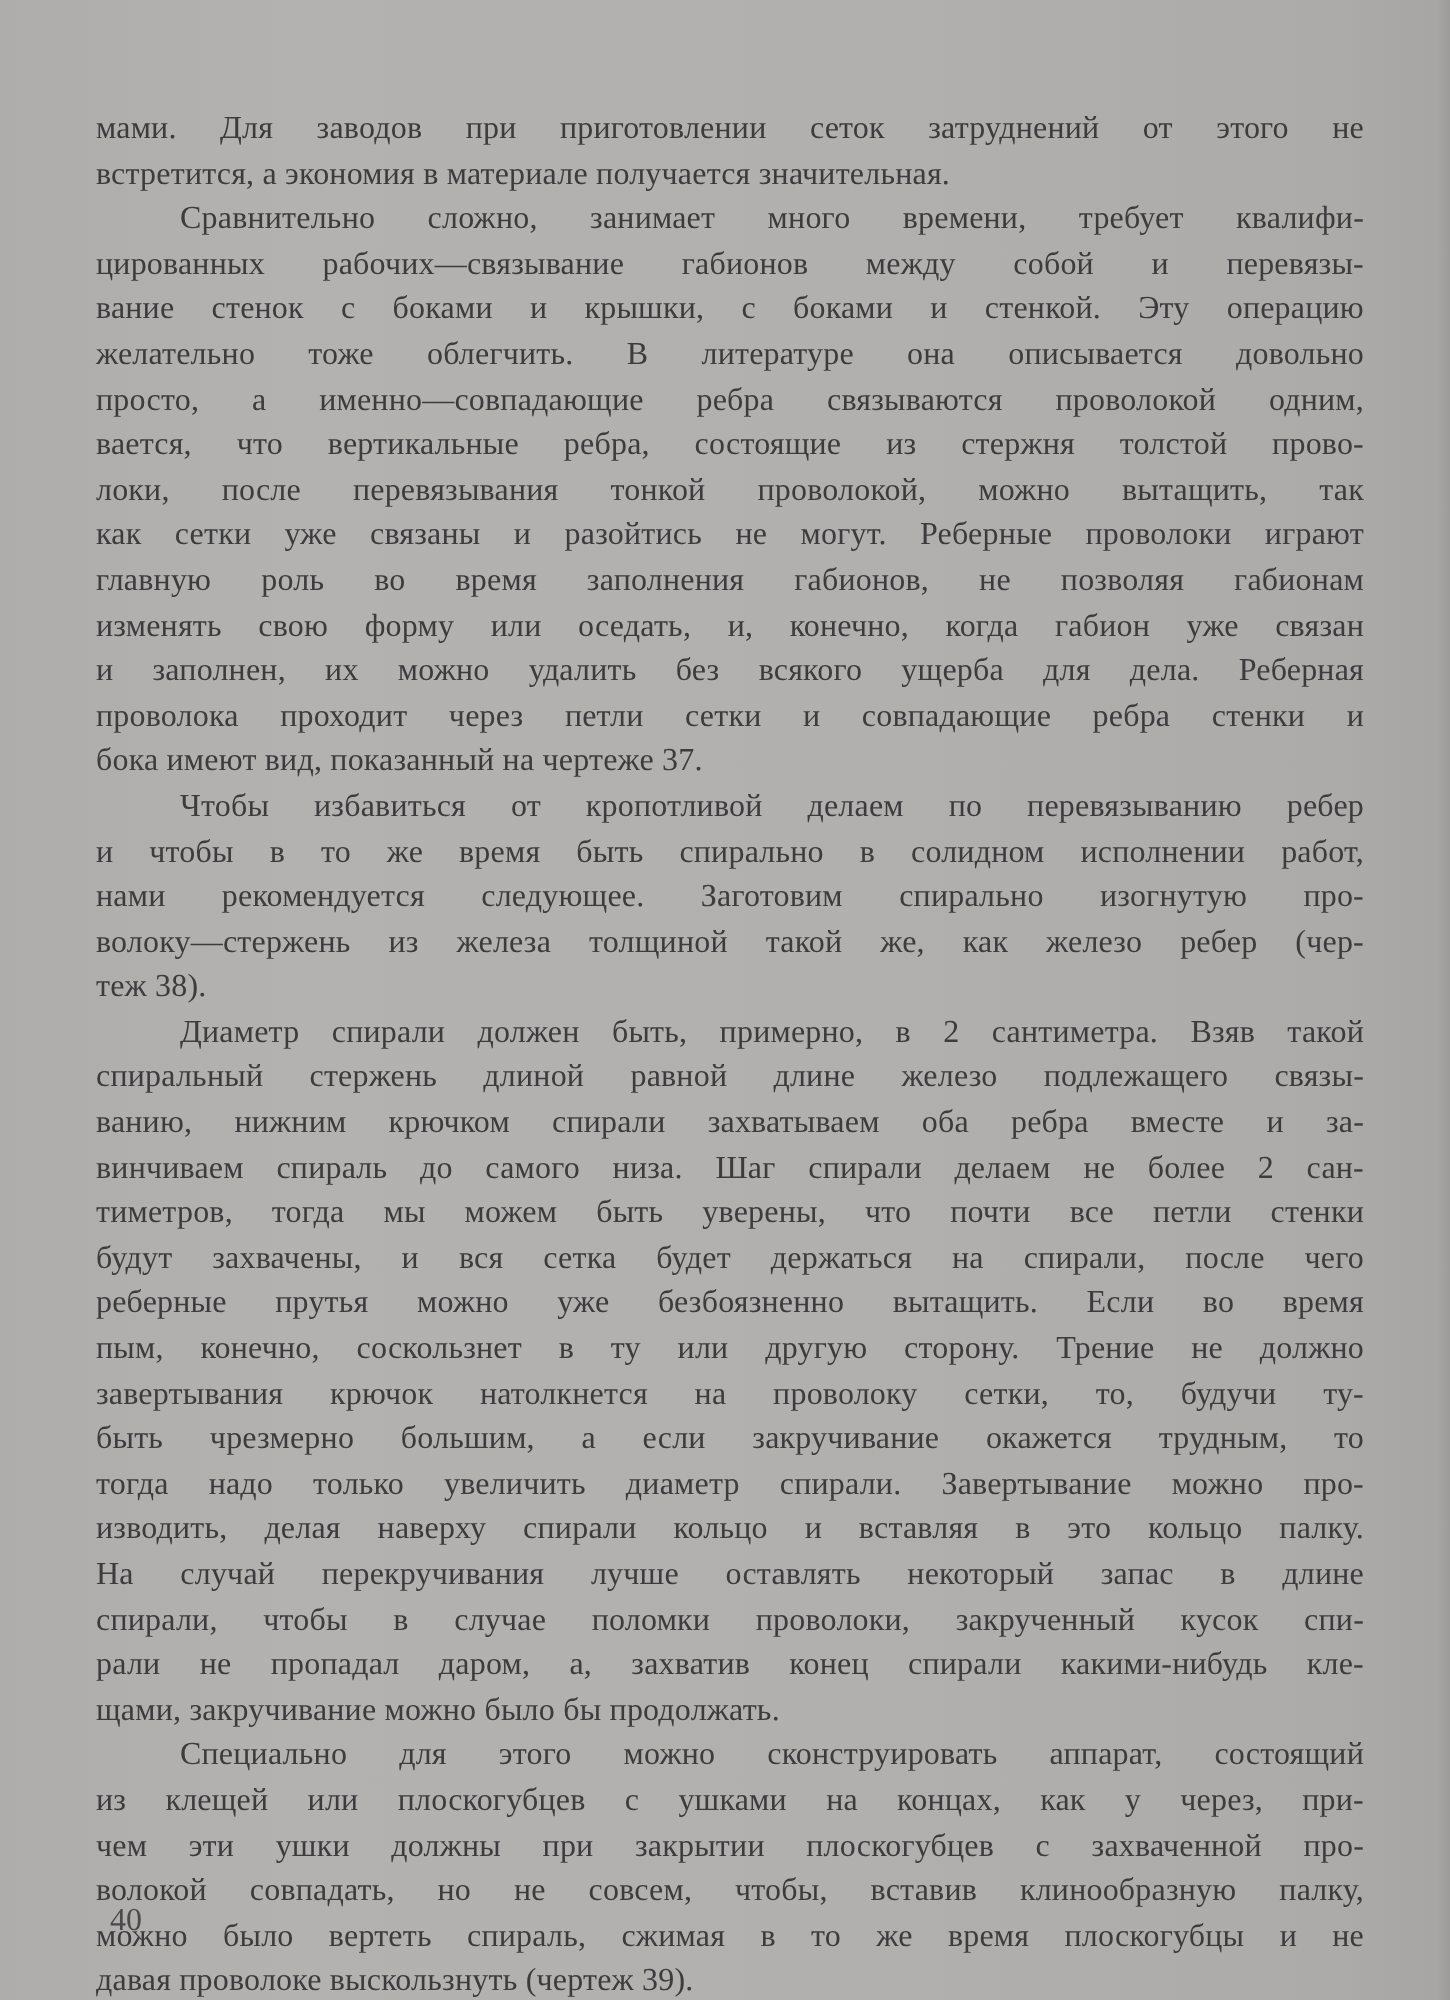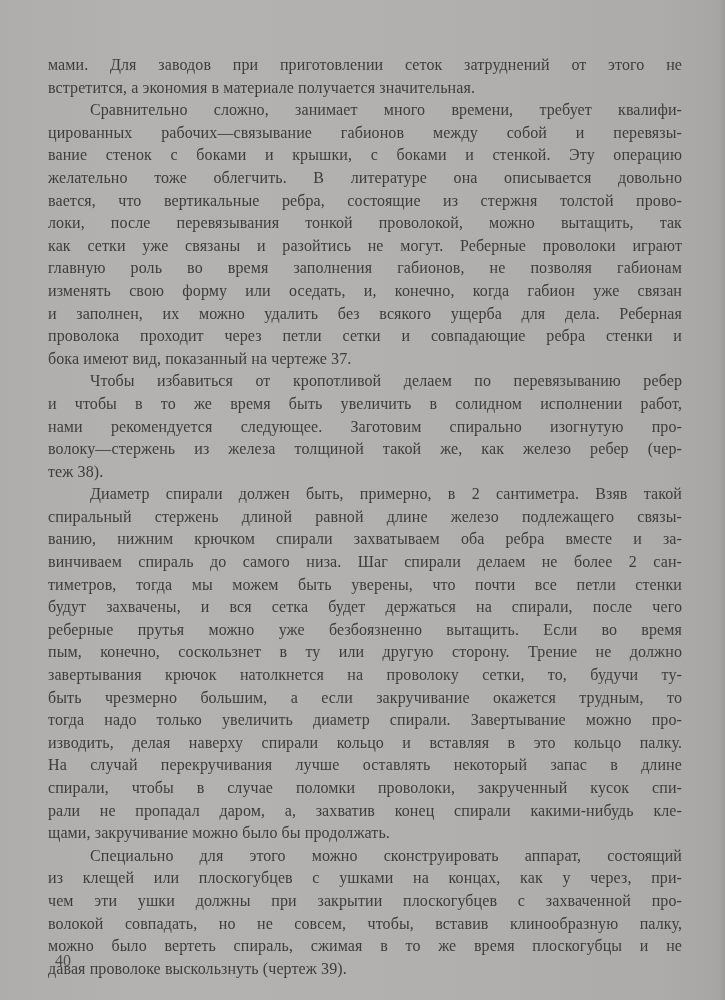--- a/index.html
+++ b/index.html
@@ -69,33 +69,34 @@
     <div>
       <div class="line">мами. Для заводов при приготовлении  сеток затруднений от этого не</div>
       <div class="line last">встретится, а экономия в материале получается значительная.</div>
     </div>
 
     <div>
       <div class="line indent">Сравнительно сложно, занимает  много  времени, требует квалифи-</div>
       <div class="line">цированных рабочих—связывание габионов между собой и перевязы-</div>
       <div class="line">вание стенок с боками  и  крышки, с  боками и стенкой. Эту операцию</div>
       <div class="line">желательно тоже облегчить. В литературе она описывается довольно</div>
+      <div class="line">просто, а именно—совпадающие ребра связываются проволокой одним,</div>
       <div class="line">вается, что вертикальные ребра, состоящие из стержня толстой прово-</div>
       <div class="line">локи, после перевязывания тонкой проволокой, можно вытащить, так</div>
       <div class="line">как сетки уже связаны и разойтись не могут. Реберные проволоки играют</div>
       <div class="line">главную роль во время заполнения габионов, не позволяя габионам</div>
       <div class="line">изменять свою форму или оседать, и, конечно, когда габион уже связан</div>
       <div class="line">и заполнен, их можно удалить без всякого ущерба для дела. Реберная</div>
       <div class="line">проволока проходит через петли сетки и совпадающие ребра стенки и</div>
       <div class="line last">бока имеют вид, показанный на чертеже 37.</div>
     </div>
 
     <div>
       <div class="line indent">Чтобы избавиться от кропотливой делаем по перевязыванию ребер</div>
-      <div class="line">и чтобы в то же время быть увеличить в солидном исполнении работ,</div>
+      <div class="line">и чтобы в то же время быть спирально в солидном исполнении работ,</div>
       <div class="line">нами рекомендуется следующее. Заготовим спирально изогнутую про-</div>
       <div class="line">волоку—стержень из железа толщиной такой же, как железо ребер (чер-</div>
       <div class="line last">теж 38).</div>
     </div>
 
     <div>
       <div class="line indent">Диаметр спирали должен быть, примерно, в 2 сантиметра. Взяв такой</div>
       <div class="line">спиральный стержень длиной равной длине железо подлежащего связы-</div>
       <div class="line">ванию, нижним крючком спирали захватываем оба ребра вместе и за-</div>
       <div class="line">винчиваем спираль до самого низа. Шаг спирали делаем не более 2 сан-</div>

